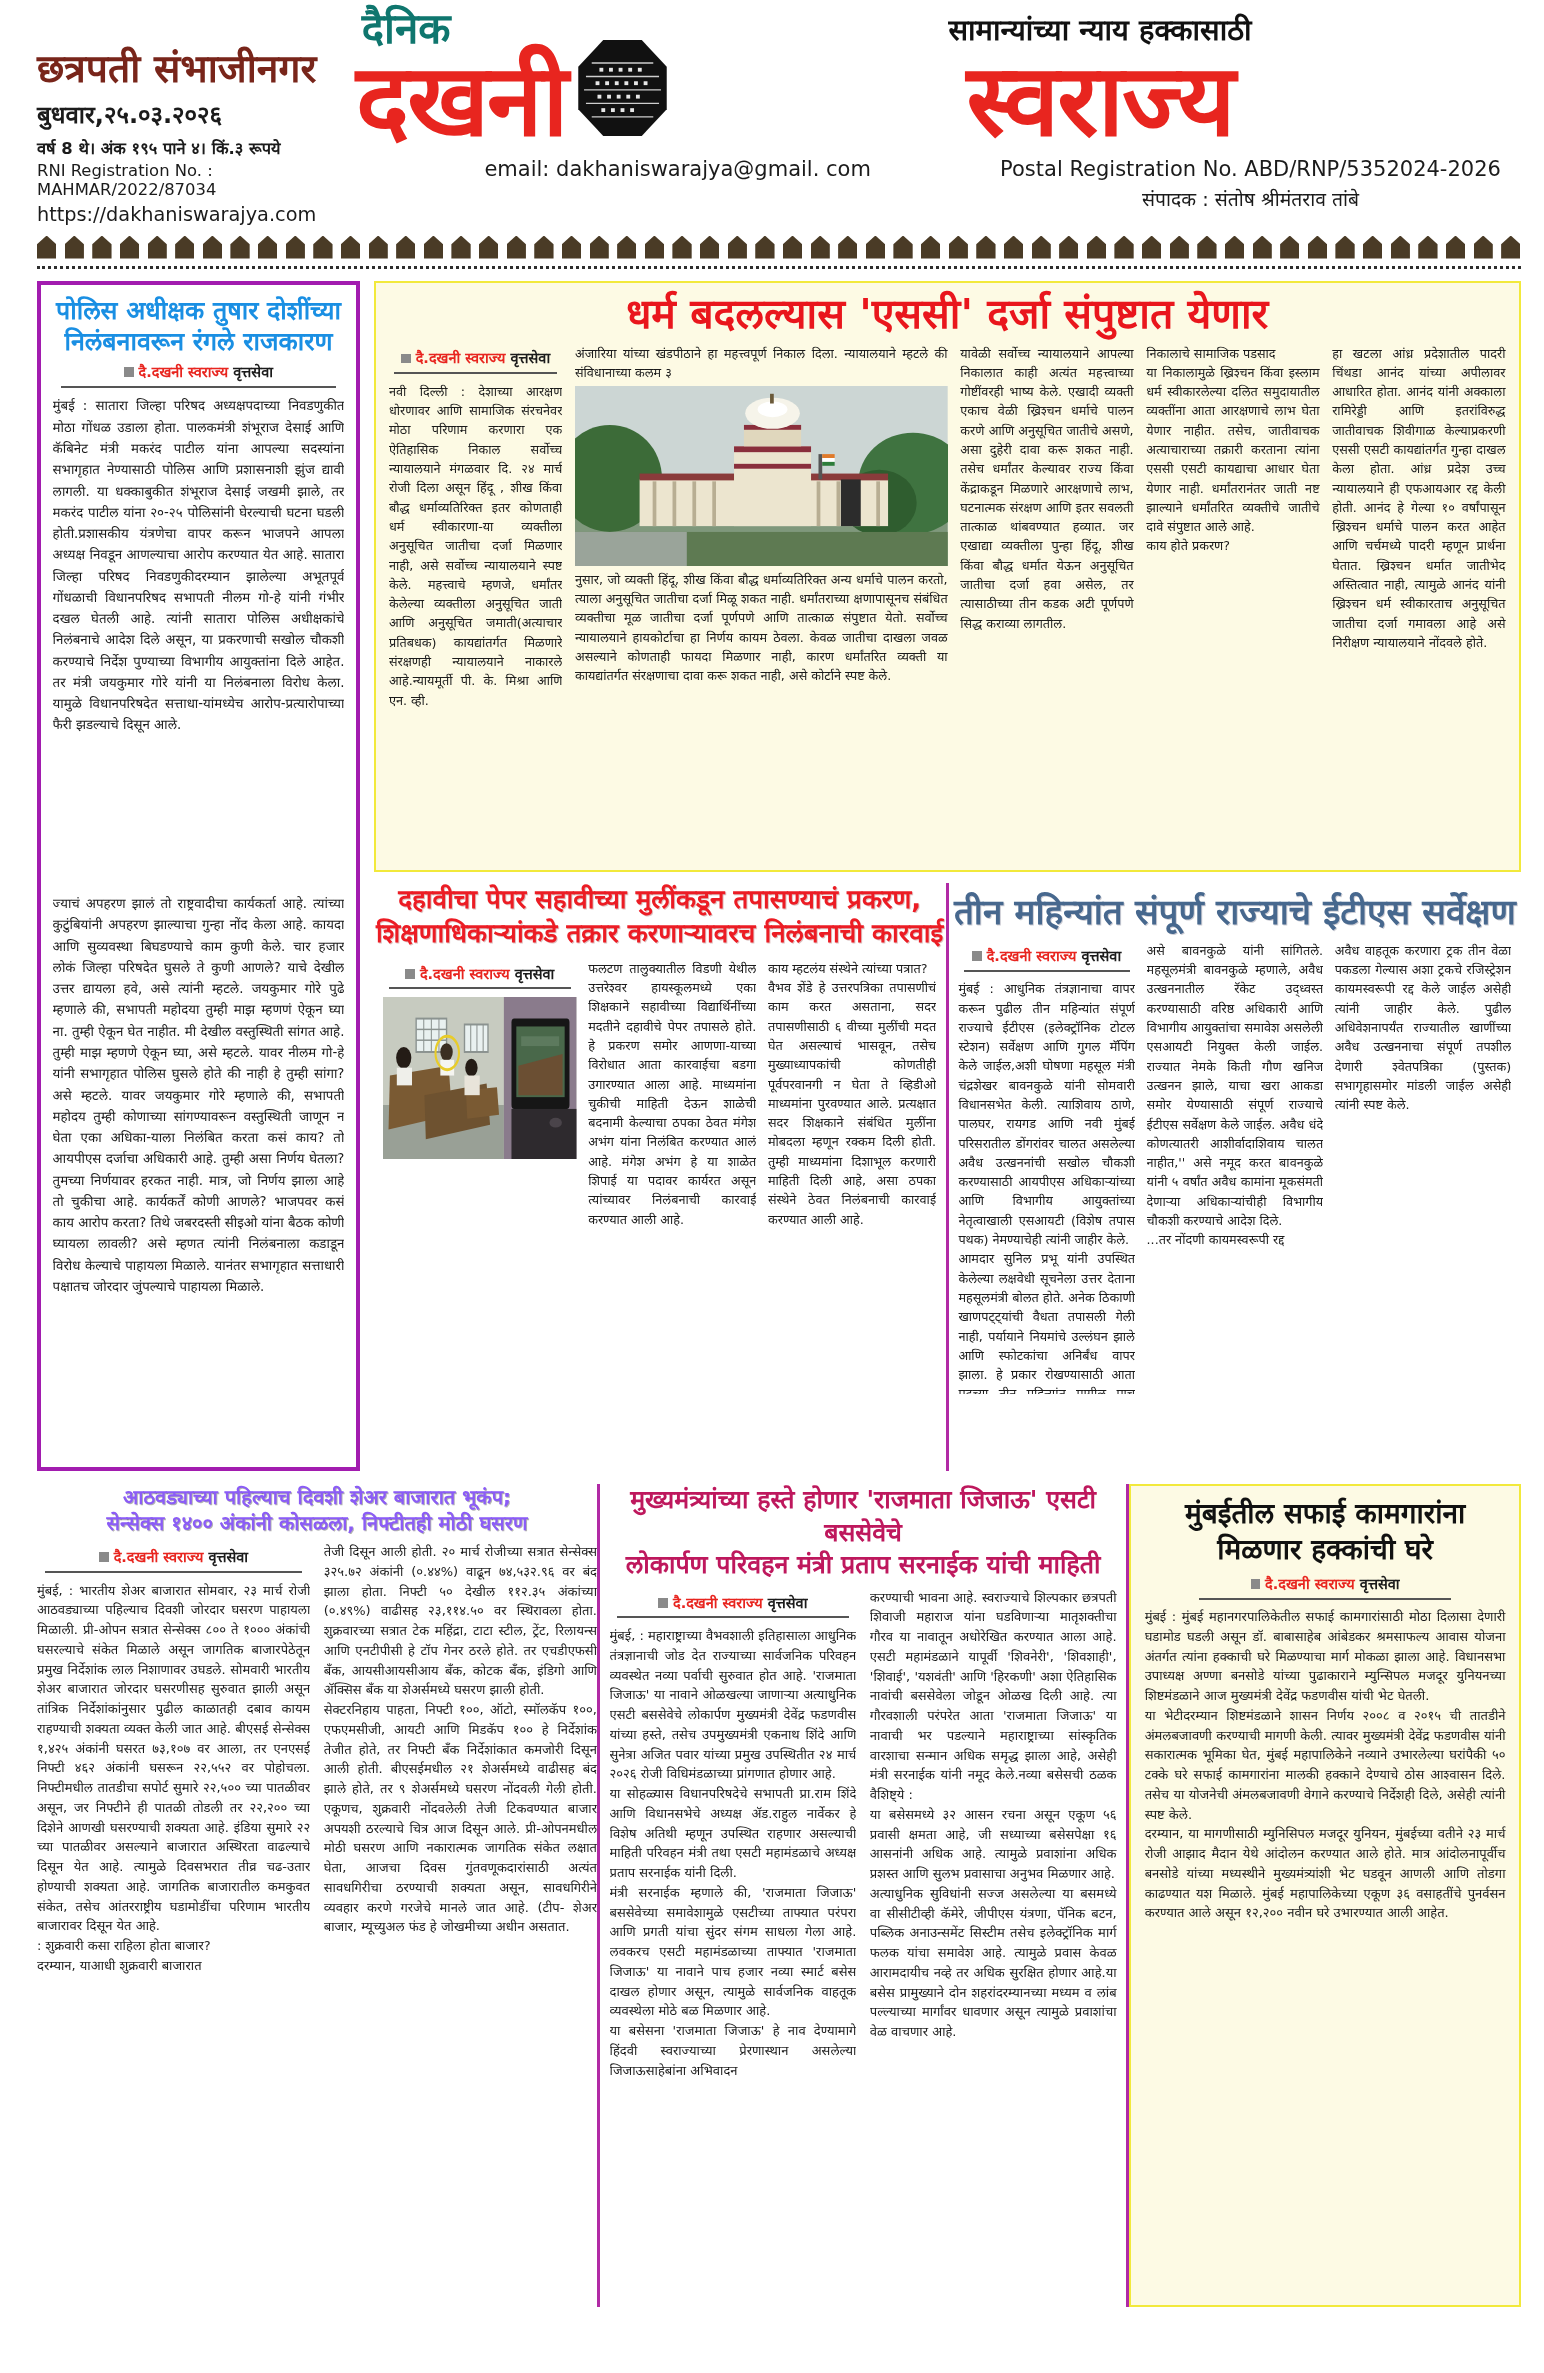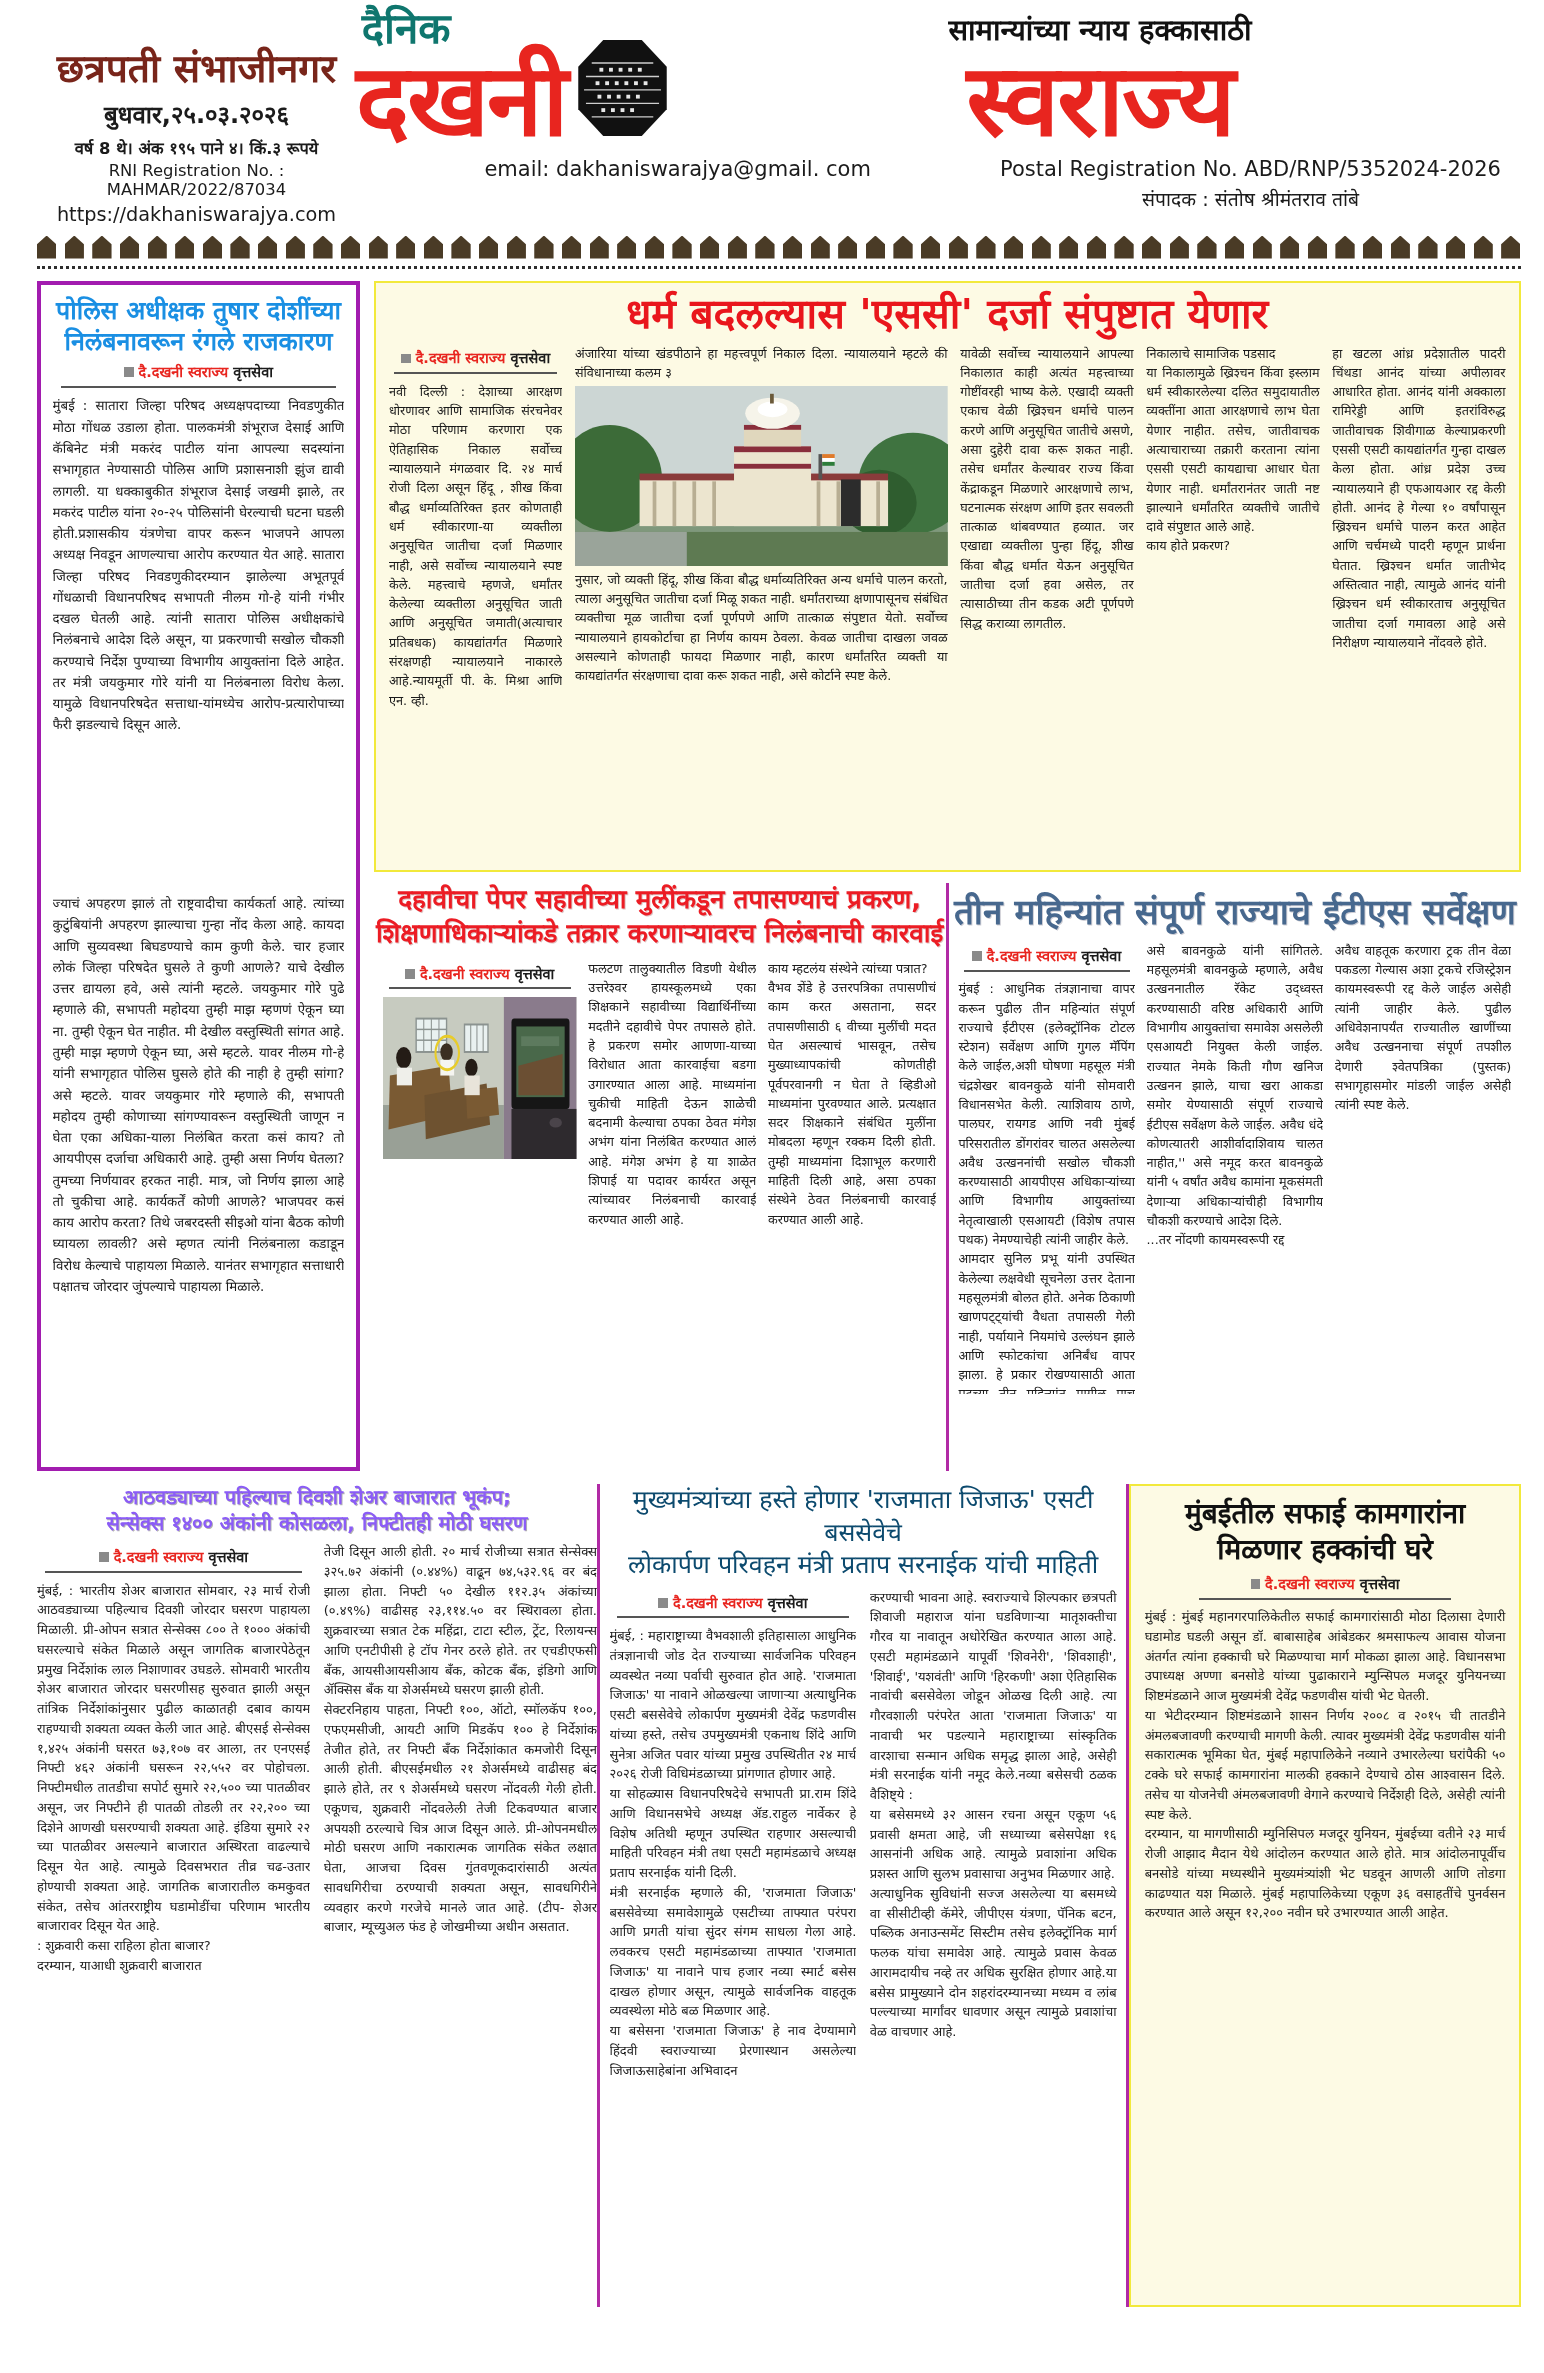--- a/index.html
+++ b/index.html
@@ -2,21 +2,21 @@
 <html lang="mr"><head>
 <meta charset="utf-8">
 <style>
   html,body{margin:0;padding:0;background:#ffffff;}
   body{width:1545px;height:2373px;overflow:hidden;
        font-family:"DejaVu Sans","Liberation Sans",sans-serif;color:#1b1b1b;}
   .page{box-sizing:border-box;width:1545px;height:2373px;padding:7.7px 24px 9.7px 37px;overflow:hidden;}
 
   
   .masthead{display:flex;align-items:stretch;}
-  .mh-left{width:319px;flex:0 0 319px;text-align:center;padding-top:39px;}
+  .mh-left{width:319px;flex:0 0 319px;padding-top:39px;}
   .mh-city{color:#78251a;font-size:39px;font-weight:bold;line-height:1.15;}
   .mh-date{font-size:24px;font-weight:bold;margin-top:5.8px;}
   .mh-issue{font-size:16.4px;font-weight:bold;margin-top:5.8px;}
   .mh-rni{font-size:16.4px;margin-top:1.9px;}
   .mh-web{font-size:19.3px;margin-top:3.9px;}
   .mh-main{flex:1;display:flex;flex-direction:column;}
   .logo-row{display:flex;align-items:flex-end;}
   .logo-colA{display:flex;flex-direction:column;align-items:flex-start;}
   .mh-dainik{font-size:42px;font-weight:bold;color:#0f766e;line-height:1;margin-left:5.8px;}
   .mh-t1,.mh-t2{font-size:100px;font-weight:900;color:#e8251f;line-height:1.02;letter-spacing:-1.9px;}
@@ -76,21 +76,21 @@
   .class-img{width:100%;height:162px;display:block;margin-bottom:5.8px;}
 
   
   .bottom-row{display:flex;margin-top:13.5px;height:823px;overflow:hidden;}
   .b-art{display:flex;flex-direction:column;overflow:hidden;}
   .b-share{flex:0 0 560px;width:560px;}
   .b-raj{flex:0 0 507px;width:507px;margin:0 9.7px;}
   .b-safai{flex:1;box-sizing:border-box;border:2.9px solid #f2e93b;background:#fdfae4;padding:9.7px 13.5px;}
   .share-head{color:#8b5cf6;font-size:20px;font-weight:900;text-align:center;line-height:1.3;white-space:pre-line;
               text-shadow:1px 1px 0 rgba(0,0,0,.3);}
-  .raj-head{color:#0c4a6e;font-size:25px;font-weight:400;text-align:center;line-height:1.3;white-space:pre-line;}
+  .raj-head{color:#be185d;font-size:25px;font-weight:700;text-align:center;line-height:1.3;white-space:pre-line;}
   .safai-head{color:#111;font-size:28px;font-weight:800;text-align:center;line-height:1.3;white-space:pre-line;}
   .b-cols{display:flex;gap:13.5px;flex:1;min-height:0;margin-top:5.8px;}
   .b-cols .colw{flex:1;overflow:hidden;}
   .b-art .bodytxt{font-size:13px;}
 </style>
 </head>
 <body>
 
 <div class="page">
 

